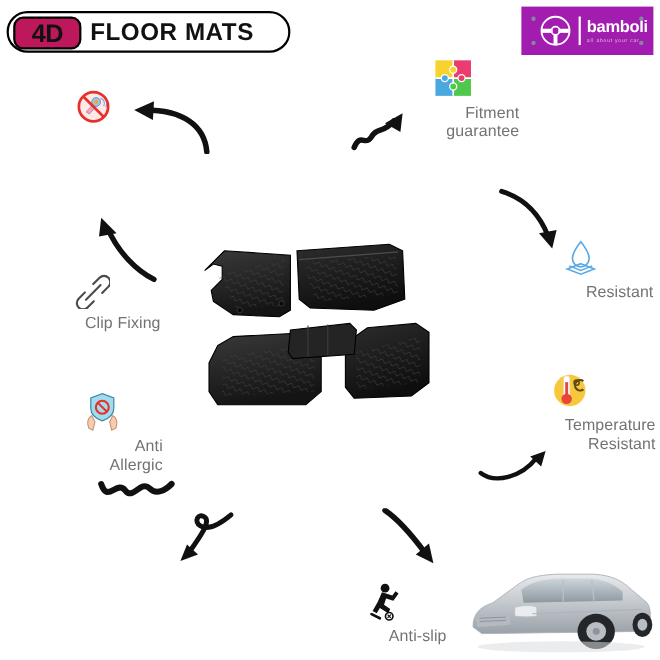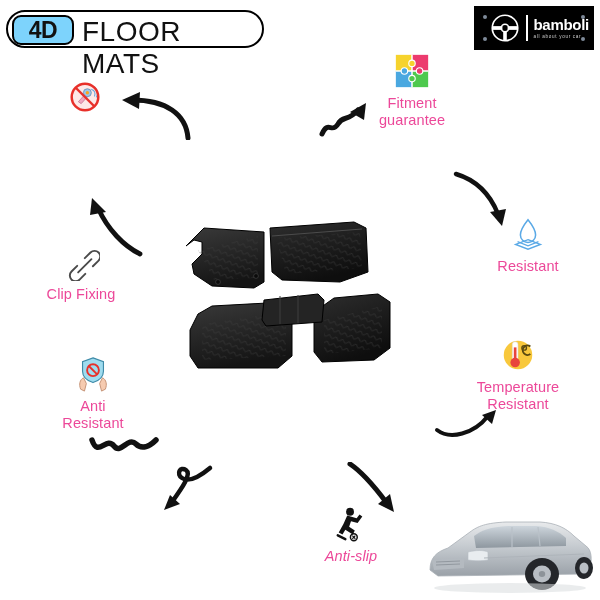--- a/index.html
+++ b/index.html
@@ -18,62 +18,62 @@
     position:absolute; left:6px; top:10px;
     width:258px; height:38px;
     border:2.5px solid #000; border-radius:19px;
     display:flex; align-items:center;
   }
   .badge-4d {
     position:absolute; left:4px; top:3px;
     width:62px; height:30px;
     border:2.5px solid #000; border-radius:9px;
     display:flex; align-items:center; justify-content:center;
-    background:#7dd3fc;
+    background:#be185d;
     font-weight:bold; font-size:23px; letter-spacing:-0.5px;
   }
   .header-title {
     position:absolute; left:74px; top:4px;
-    font-size:28px; font-weight:normal; letter-spacing:0.5px;
+    font-size:22px; font-weight:bold; letter-spacing:0.5px;
   }
 
   
   .brand {
     position:absolute; right:6px; top:6px;
     width:120px; height:44px;
-    background:#000000;
+    background:#a21caf;
     display:flex; align-items:center;
     padding-left:8px;
   }
   .brand-dot { position:absolute; width:4px; height:4px; border-radius:50%; background:#7e8a99; }
   .bd1 { left:9px; top:9px; }  .bd2 { right:9px; top:9px; }
   .bd3 { left:9px; bottom:9px; } .bd4 { right:9px; bottom:9px; }
   .wheel { width:30px; height:30px; flex:0 0 30px; margin-left:8px; }
   .brand-sep { width:1.5px; height:26px; background:#fff; margin:0 6px; }
   .brand-text { display:flex; flex-direction:column; justify-content:center; }
   .brand-name { color:#fff; font-size:15px; font-weight:bold; line-height:1; letter-spacing:-0.3px; }
   .brand-tag { color:#cfcfcf; font-size:4.6px; letter-spacing:0.7px; margin-top:2px; }
 
   
   .feature { position:absolute; text-align:center; }
   .feature .ficon { display:flex; align-items:center; justify-content:center; height:38px; }
   .feature .flabel {
-    font-size:14.5px; line-height:1.18; color:#ec4899;
-    margin-top:5px; white-space:pre-line; letter-spacing:0.1px;
+    font-size:14.5px; line-height:1.18; color:#737373;
+    margin-top:5px; white-space:pre-line; letter-spacing:0.1px;text-align:right;
   }
 
   
   .f-odorless   { left:22px;  top:78px;  width:126px; }
   .f-fitment    { left:352px; top:52px;  width:120px; }
   .f-waterproof { left:462px; top:215px; width:132px; }
   .f-temp       { left:440px; top:336px; width:156px; }
   .f-clip       { left:16px;  top:243px; width:130px; }
   .f-allergic   { left:38px;  top:355px; width:110px; }
   .f-shipping   { left:122px; top:508px; width:110px; }
-  .f-antislip   { left:296px; top:505px; width:110px;font-style:italic; }
+  .f-antislip   { left:296px; top:528px; width:110px; }
 
   
   .mats { position:absolute; left:168px; top:216px; width:236px; height:156px; }
 
   
   .car { position:absolute; left:424px; top:508px; width:172px; height:88px; }
 
   
   .arrow { position:absolute; }
   .a-odorless { left:116px; top:88px;  width:76px;  height:52px; }
@@ -272,21 +272,21 @@
     <div class="ficon">
       <svg width="38" height="38" viewBox="0 0 40 40">
         <path d="M20 3 L31 7 L31 17 C31 23 26 27 20 29 C14 27 9 23 9 17 L9 7 Z" fill="#9fdcef" stroke="#3f8ba8" stroke-width="1.2"></path>
         <circle cx="20" cy="16" r="6.2" fill="none" stroke="#e8302a" stroke-width="2"></circle>
         <line x1="15.6" y1="11.6" x2="24.4" y2="20.4" stroke="#e8302a" stroke-width="2"></line>
         <path d="M10 24 C6 26 5 31 7 36 L11 38 L13 30 Z" fill="#f6cbb0" stroke="#c49073" stroke-width="1"></path>
         <path d="M30 24 C34 26 35 31 33 36 L29 38 L27 30 Z" fill="#f6cbb0" stroke="#c49073" stroke-width="1"></path>
       </svg>
     </div>
     <div class="flabel">Anti
-Resistant</div>
+Allergic</div>
   </div>
 
 
   <div class="feature f-antislip">
     <div class="ficon">
       <svg width="34" height="36" viewBox="0 0 36 38">
         <circle cx="17" cy="6" r="4.2" fill="#111"></circle>
         <path d="M14 10 L24 13 L27 9 L30 11 L25 18 L18 16 L16 22 L22 26 L20 30 L12 25 L9 30 L5 28 L10 19 Z" fill="#111"></path>
         <path d="M4 31 L12 35" stroke="#111" stroke-width="2.6" stroke-linecap="round"></path>
         <circle cx="21" cy="33" r="3.6" fill="none" stroke="#111" stroke-width="1.6"></circle>

